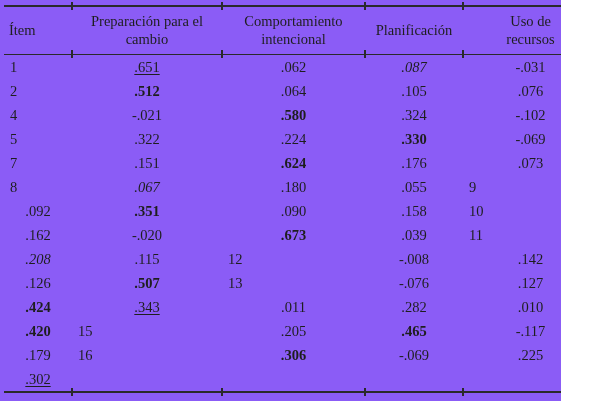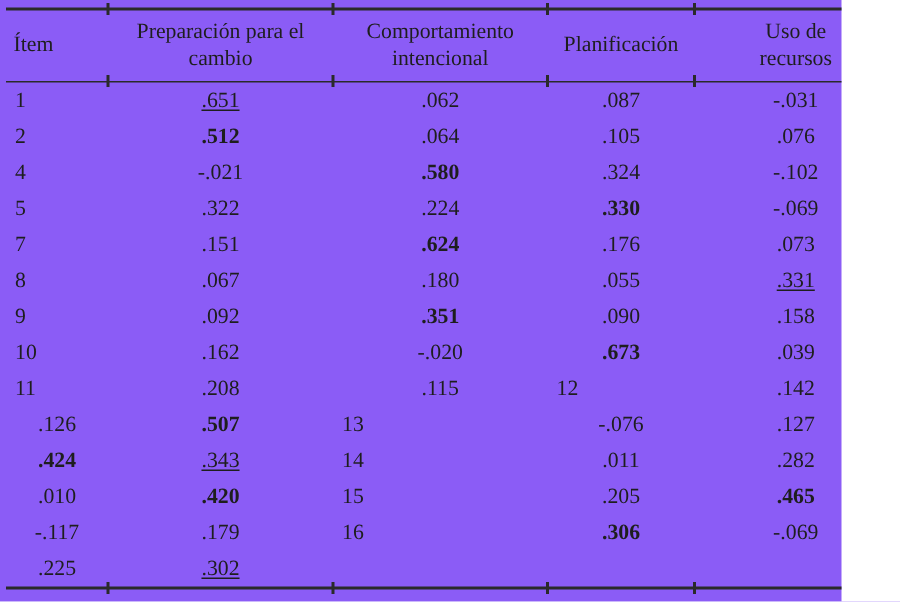--- a/index.html
+++ b/index.html
@@ -41,21 +41,21 @@
   .td {
     height: 24px;
     display: flex;
     align-items: center;
     justify-content: center;
     font-size: 14.5px;
     box-sizing: border-box;
   }
   .td.item { justify-content: flex-start; padding-left: 6px; }
   .td.b { font-weight: bold; font-family: Liberation Serif, serif; }
-  .td.i { }
+  .td.i { font-style: italic; }
   .td.u { text-decoration: underline; text-underline-offset: 2px; }
   .tick {
     position: absolute;
     width: 1.5px;
     height: 8px;
     background: #2a2a2a;
   }
 </style>
 </head>
 <body>
@@ -99,44 +99,43 @@
       <div class="td val">-.069</div>
       <div class="td item">7</div>
       <div class="td val">.151</div>
       <div class="td val b">.624</div>
       <div class="td val">.176</div>
       <div class="td val">.073</div>
       <div class="td item">8</div>
       <div class="td val i">.067</div>
       <div class="td val">.180</div>
       <div class="td val">.055</div>
-      <div class="td val u">.331</div>
       <div class="td item">9</div>
       <div class="td val">.092</div>
       <div class="td val b">.351</div>
       <div class="td val">.090</div>
       <div class="td val">.158</div>
       <div class="td item">10</div>
       <div class="td val">.162</div>
       <div class="td val">-.020</div>
       <div class="td val b">.673</div>
       <div class="td val">.039</div>
       <div class="td item">11</div>
       <div class="td val i">.208</div>
       <div class="td val">.115</div>
       <div class="td item">12</div>
+      <div class="td val">-.008</div>
       <div class="td val">.142</div>
       <div class="td val">.126</div>
       <div class="td val b">.507</div>
       <div class="td item">13</div>
       <div class="td val">-.076</div>
       <div class="td val">.127</div>
       <div class="td val b">.424</div>
       <div class="td val u">.343</div>
-      <div class="td item">14</div>
       <div class="td val">.011</div>
       <div class="td val">.282</div>
       <div class="td val">.010</div>
       <div class="td val b">.420</div>
       <div class="td item">15</div>
       <div class="td val">.205</div>
       <div class="td val b">.465</div>
       <div class="td val">-.117</div>
       <div class="td val">.179</div>
       <div class="td item">16</div>

